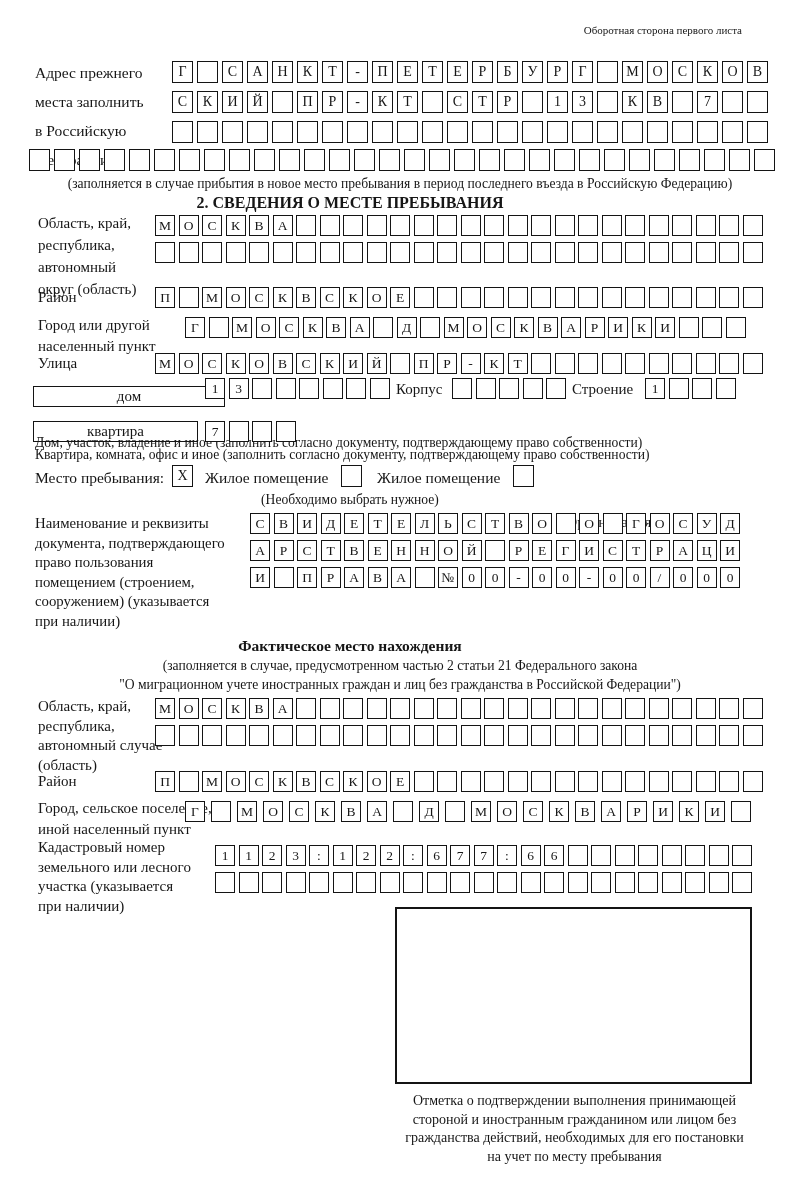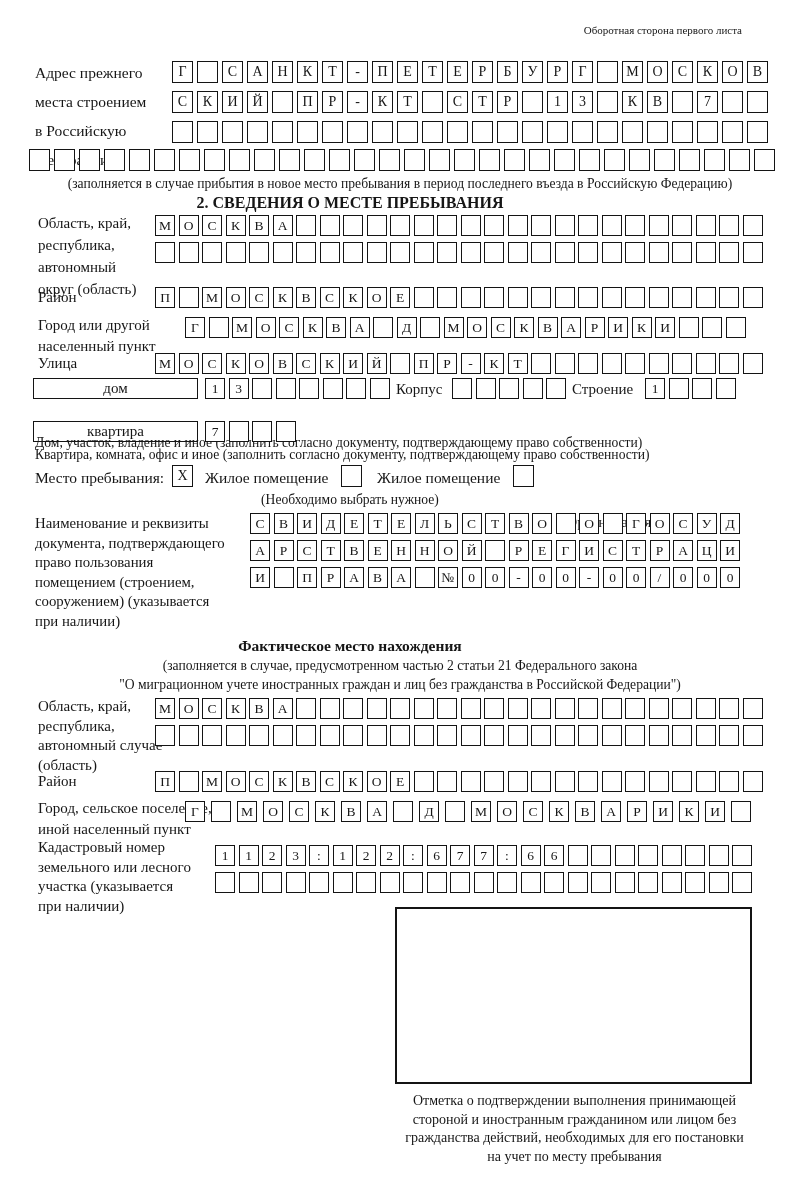--- a/index.html
+++ b/index.html
@@ -33,21 +33,21 @@
 </style>
 </head>
 <body>
 
 <div class="page">
 
   <div class="abs" style="top:24px; right:58px; font-size:11px;">Оборотная сторона первого листа</div>
 
   <div class="lbl lbl-lg" style="left:35px; top:58px;">
     <div>Адрес прежнего</div>
-    <div>места строением</div>
+    <div>места заполнить</div>
     <div>в Российскую</div>
     <div>Федерации</div>
   </div>
   <div class="cellrow row-lg" style="left:172px; top:61px;">
       <div class="cell">Г</div>
       <div class="cell"></div>
       <div class="cell">С</div>
       <div class="cell">А</div>
       <div class="cell">Н</div>
       <div class="cell">К</div>
@@ -305,21 +305,21 @@
       <div class="cell"></div>
       <div class="cell"></div>
       <div class="cell"></div>
       <div class="cell"></div>
       <div class="cell"></div>
       <div class="cell"></div>
       <div class="cell"></div>
       <div class="cell"></div>
     </div>
 
-  <div class="box-label" style="left:33px; top:378px; width:165px; height:21px;">дом</div>
+  <div class="box-label" style="left:33px; top:386px; width:192px; height:21px;">дом</div>
   <div class="cellrow" style="left:205px; top:378px;">
       <div class="cell">1</div>
       <div class="cell">3</div>
       <div class="cell"></div>
       <div class="cell"></div>
       <div class="cell"></div>
       <div class="cell"></div>
       <div class="cell"></div>
       <div class="cell"></div>
     </div>

